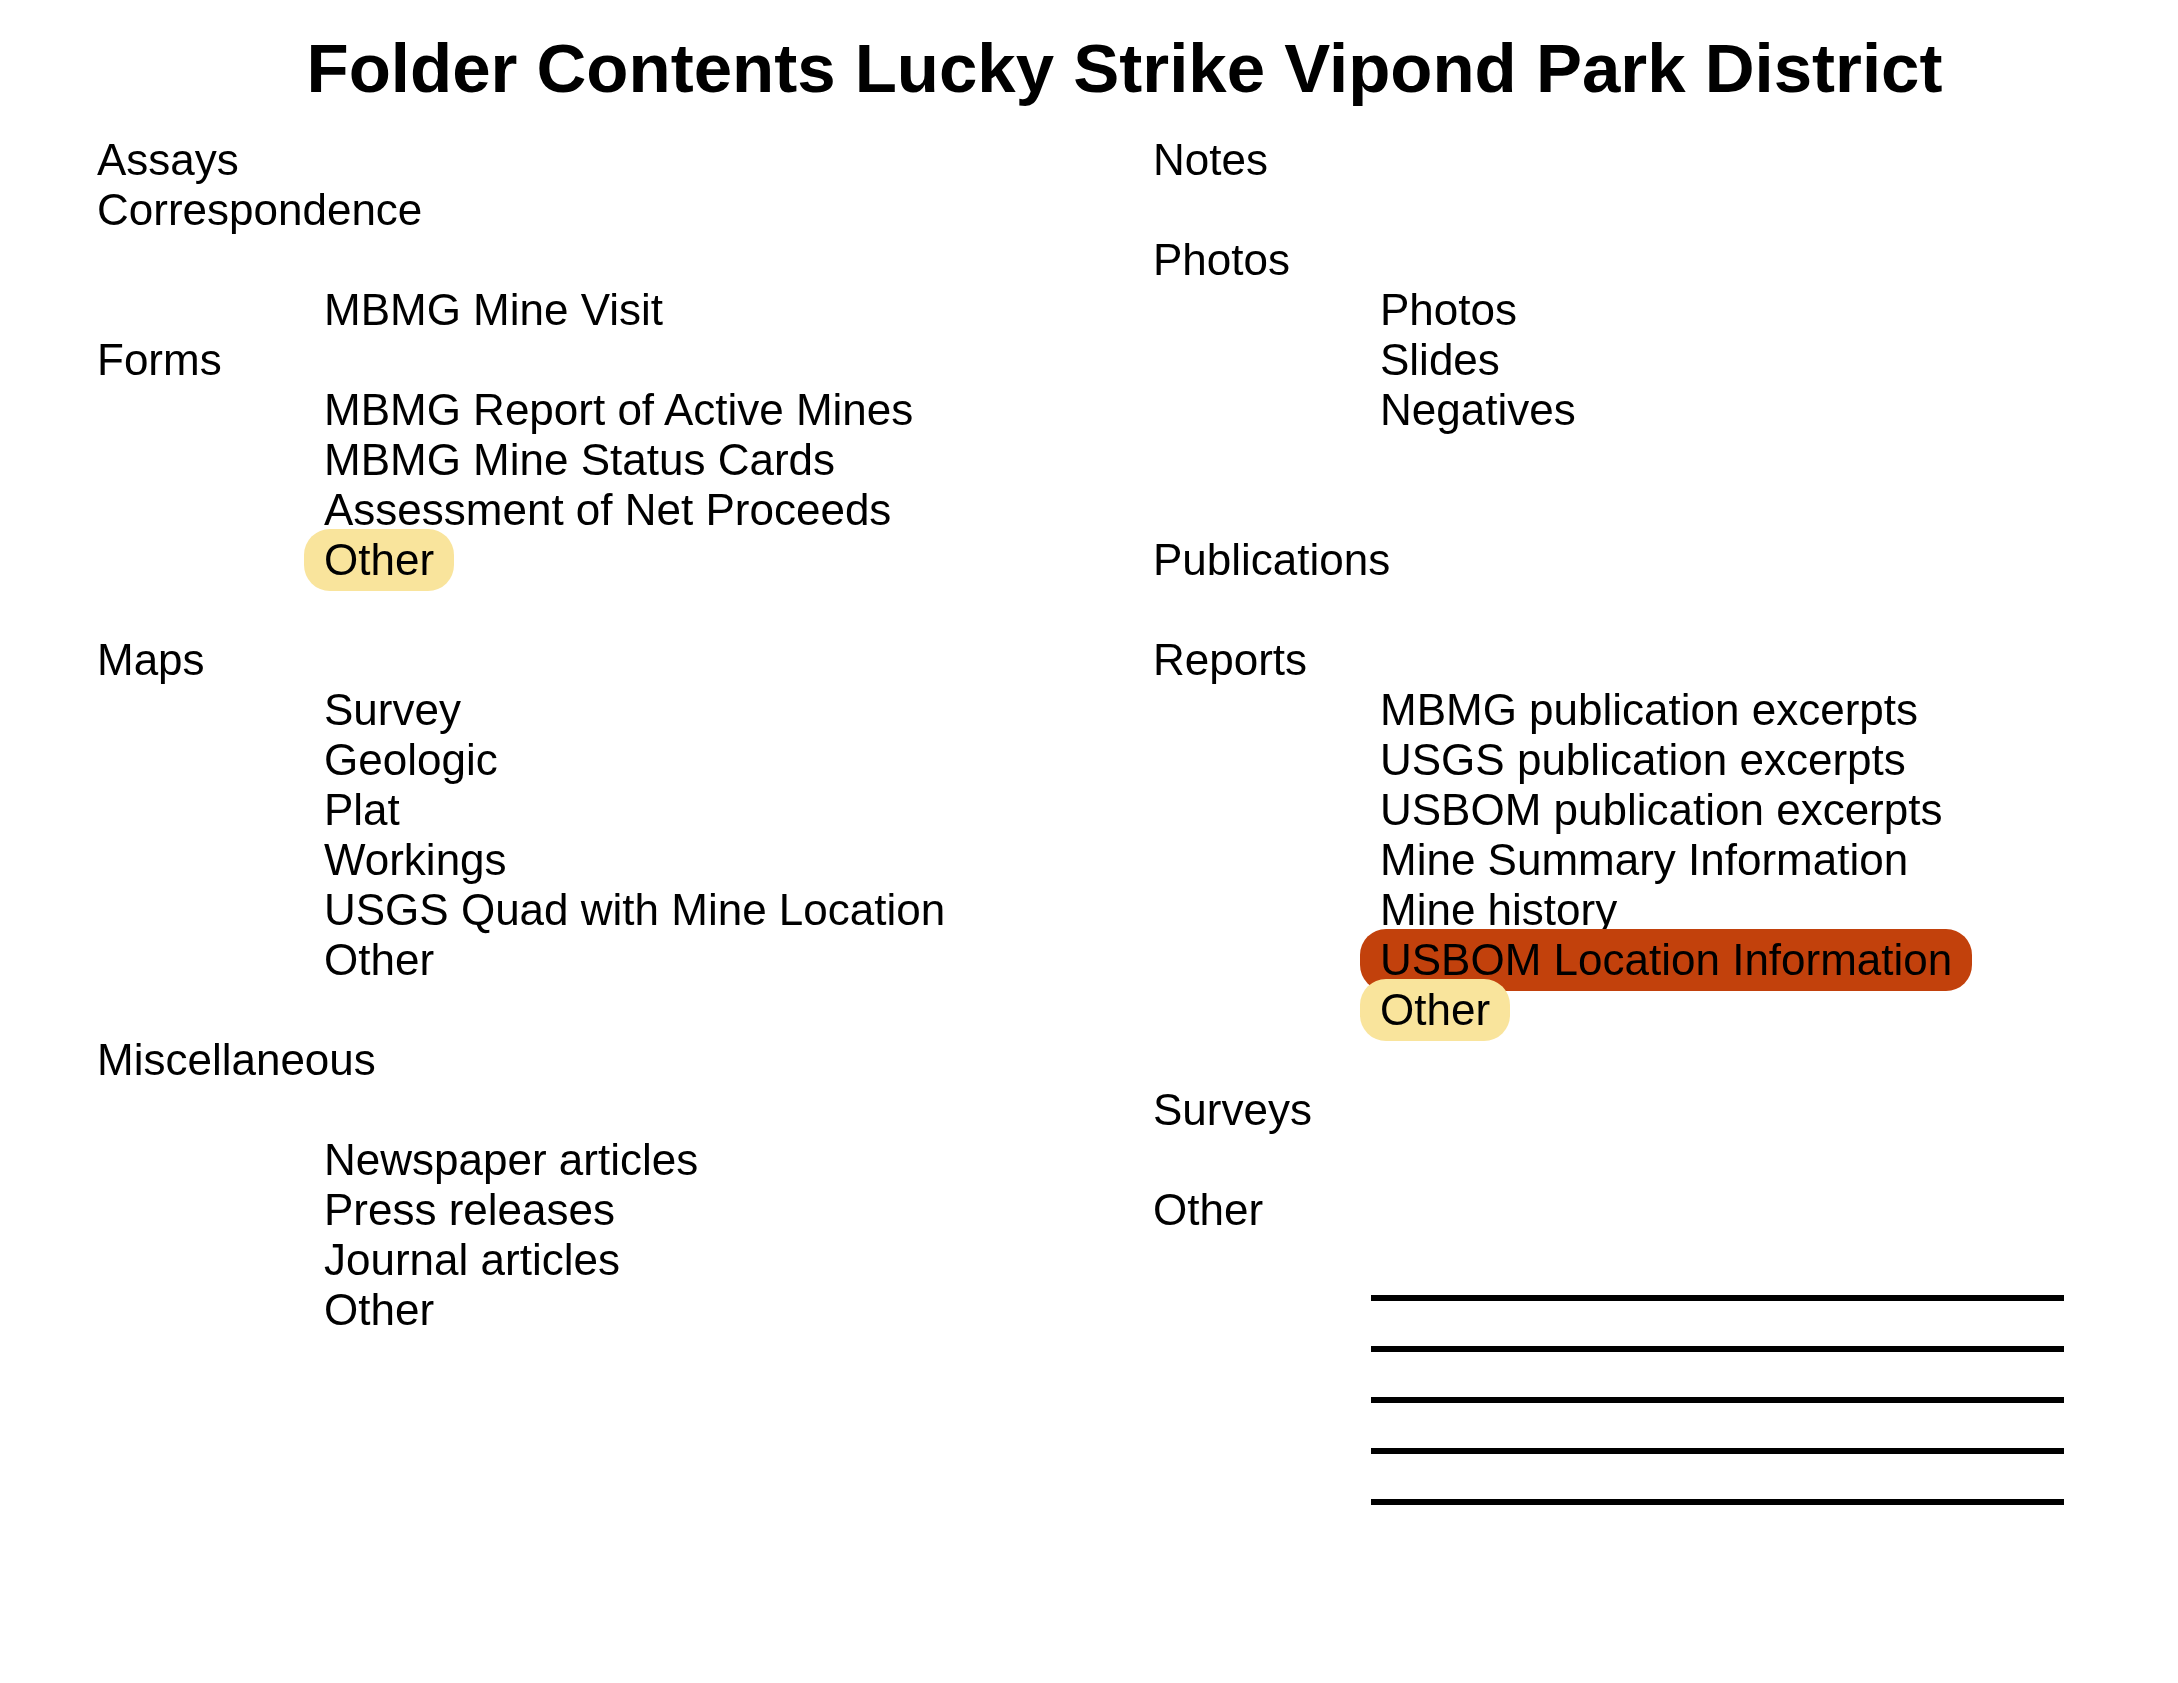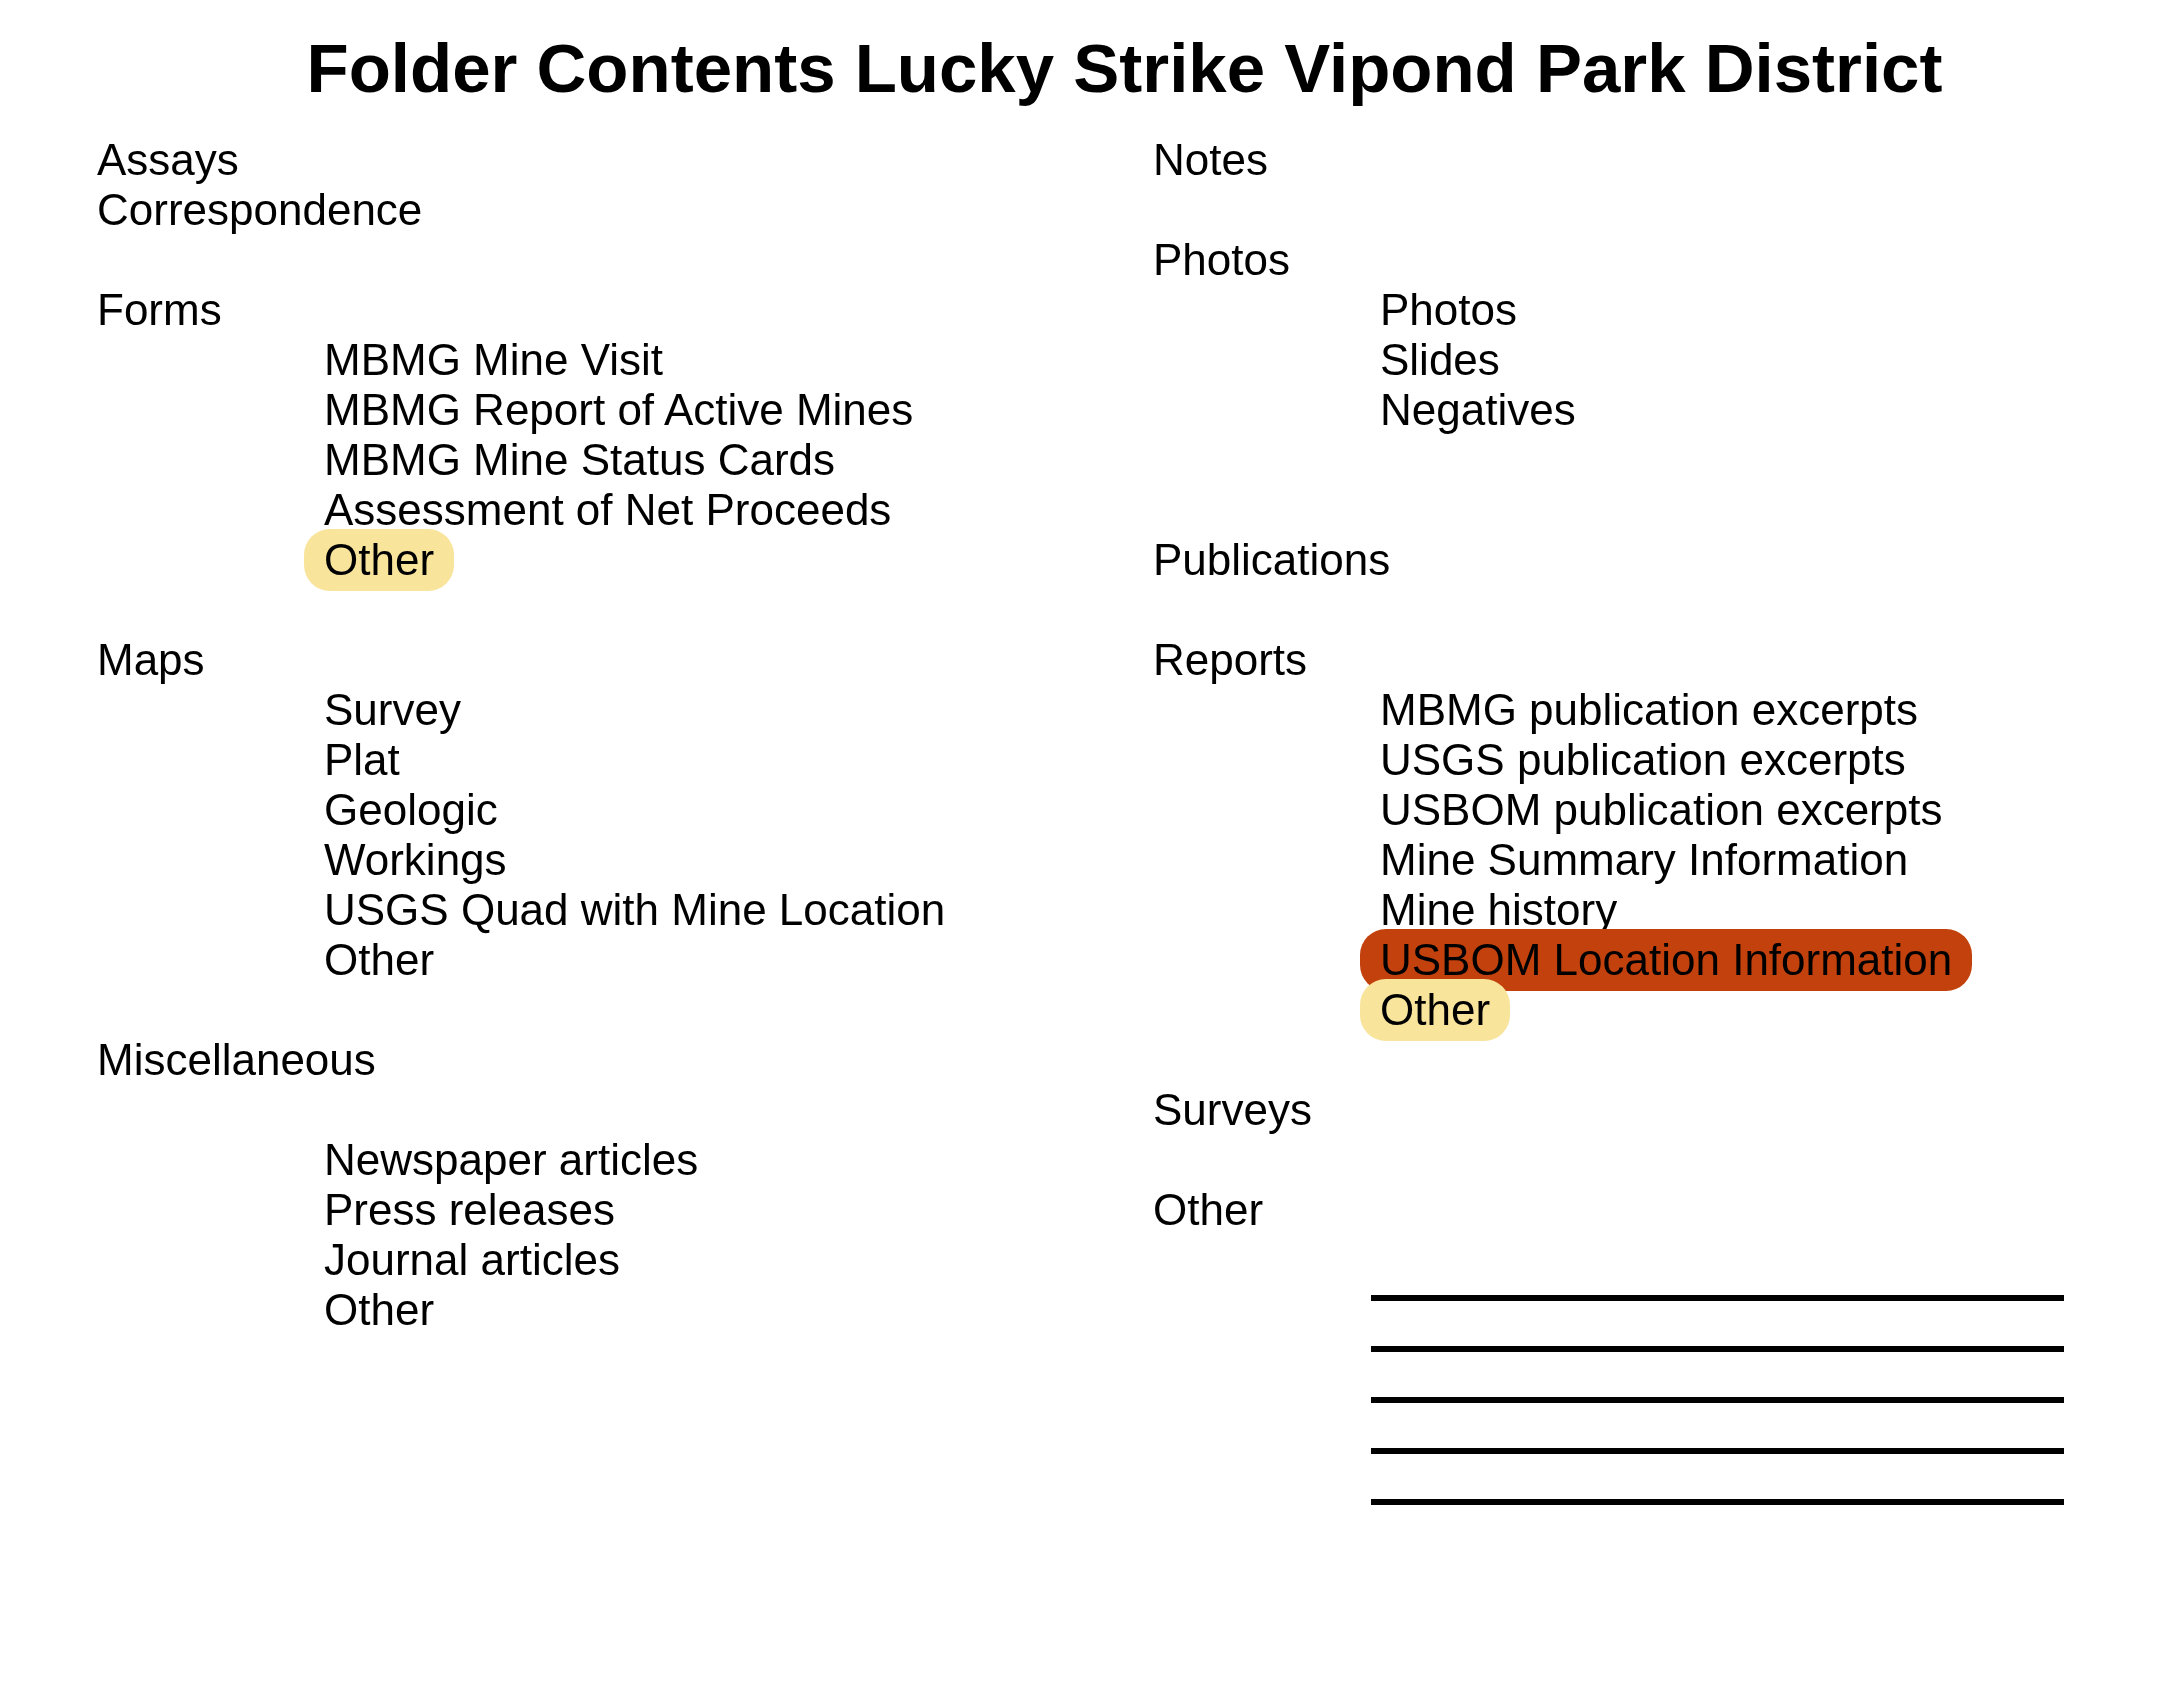--- a/index.html
+++ b/index.html
@@ -58,31 +58,31 @@
 </style>
 </head>
 <body>
 
 <div class="page">
   <div class="title">Folder Contents Lucky Strike Vipond Park District</div>
   <div class="column left">
       <div class="row"><span class="item">Assays</span></div>
       <div class="row"><span class="item">Correspondence</span></div>
       <div class="row"></div>
+      <div class="row indent"><span class="item">MBMG Mine Visit</span></div>
       <div class="row"><span class="item">Forms</span></div>
-      <div class="row indent"><span class="item">MBMG Mine Visit</span></div>
       <div class="row indent"><span class="item">MBMG Report of Active Mines</span></div>
       <div class="row indent"><span class="item">MBMG Mine Status Cards</span></div>
       <div class="row indent"><span class="item">Assessment of Net Proceeds</span></div>
       <div class="row indent"><span class="item hl" style="background: rgb(249, 228, 156);">Other</span></div>
       <div class="row"></div>
       <div class="row"><span class="item">Maps</span></div>
       <div class="row indent"><span class="item">Survey</span></div>
+      <div class="row indent"><span class="item">Geologic</span></div>
       <div class="row indent"><span class="item">Plat</span></div>
-      <div class="row indent"><span class="item">Geologic</span></div>
       <div class="row indent"><span class="item">Workings</span></div>
       <div class="row indent"><span class="item">USGS Quad with Mine Location</span></div>
       <div class="row indent"><span class="item">Other</span></div>
       <div class="row"></div>
       <div class="row"><span class="item">Miscellaneous</span></div>
       <div class="row"></div>
       <div class="row indent"><span class="item">Newspaper articles</span></div>
       <div class="row indent"><span class="item">Press releases</span></div>
       <div class="row indent"><span class="item">Journal articles</span></div>
       <div class="row indent"><span class="item">Other</span></div>

